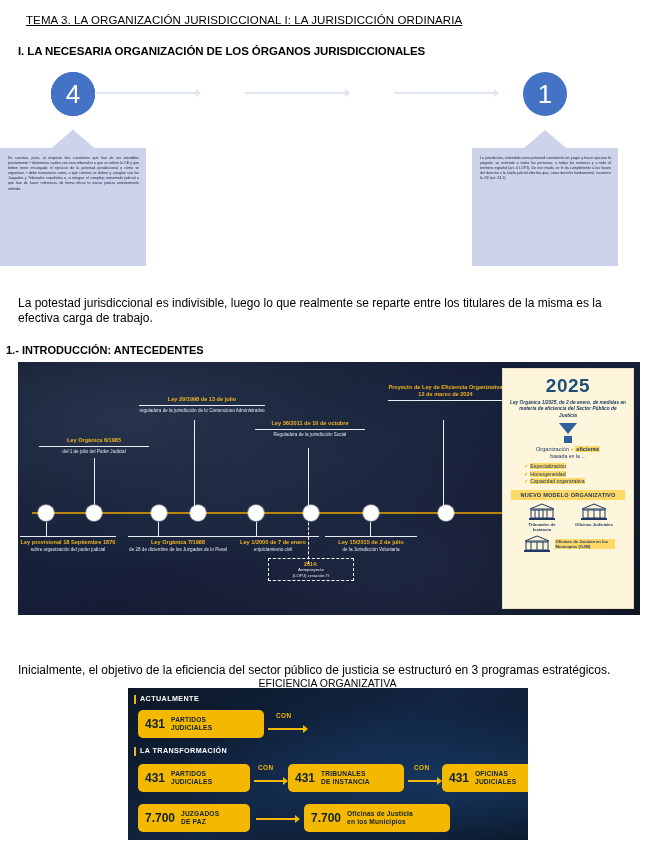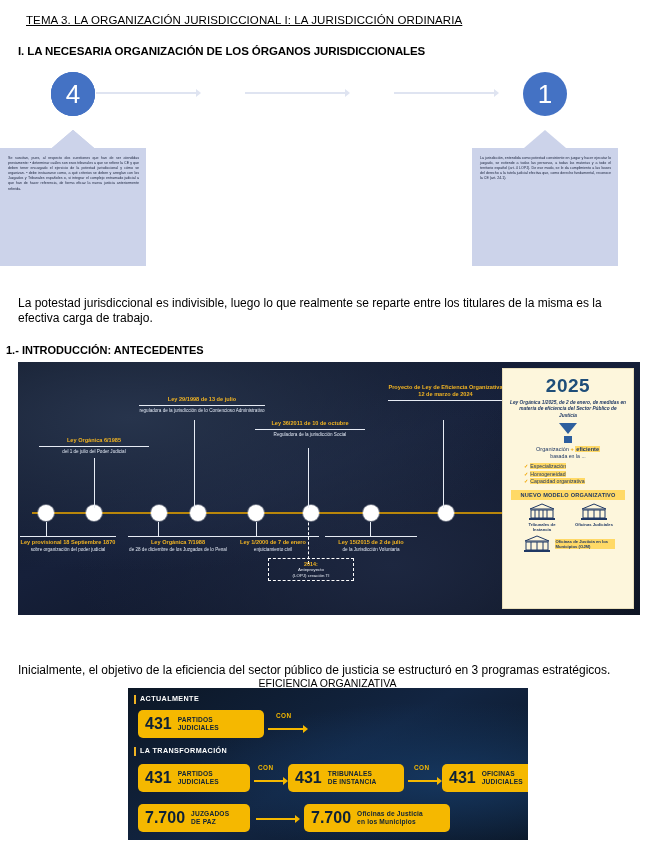--- a/index.html
+++ b/index.html
@@ -145,21 +145,21 @@
     position:absolute;color:#ffffff;font-size:7.2px;font-weight:bold;letter-spacing:.4px;
     padding-left:6px;
   }
   .bar-label::before{
     content:"";position:absolute;left:0;top:1px;width:2px;height:9px;background:#f0b323;
   }
   .pill{
     position:absolute;background:#f5b800;border-radius:5px;height:28px;
     display:flex;align-items:center;padding:0 7px;box-sizing:border-box;
   }
-  .pill .num{color:#0d2137;font-weight:bold;font-size:16px;margin-right:6px;white-space:nowrap;}
+  .pill .num{color:#0d2137;font-weight:bold;font-size:12px;margin-right:6px;white-space:nowrap;}
   .pill .lbl{color:#0d2137;font-weight:bold;font-size:6.6px;line-height:8px;letter-spacing:.2px;}
   .conn{position:absolute;height:2px;background:#f5b800;}
   .conn::after{
     content:"";position:absolute;right:-4px;top:-3px;
     border-left:5px solid #f5b800;border-top:4px solid transparent;border-bottom:4px solid transparent;
   }
   .con-word{
     position:absolute;color:#f5b800;font-size:6.4px;font-weight:bold;letter-spacing:.4px;
   }
 </style>

